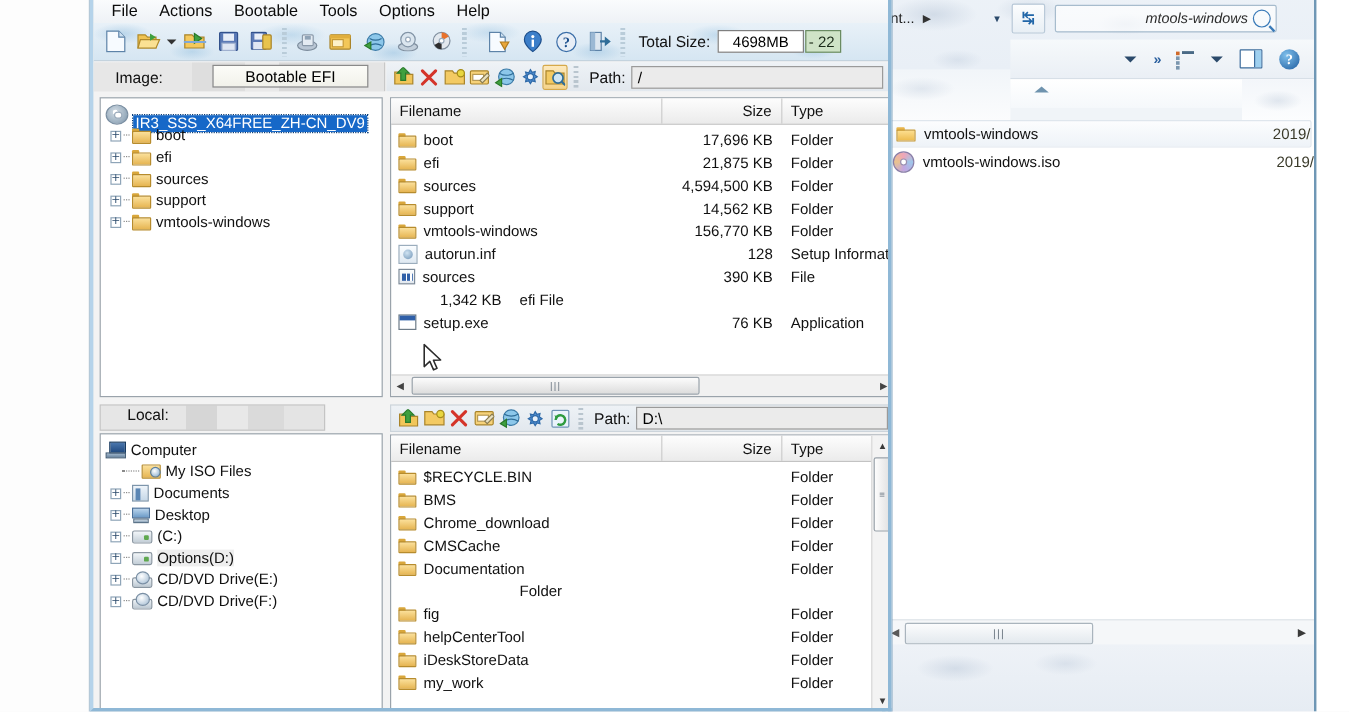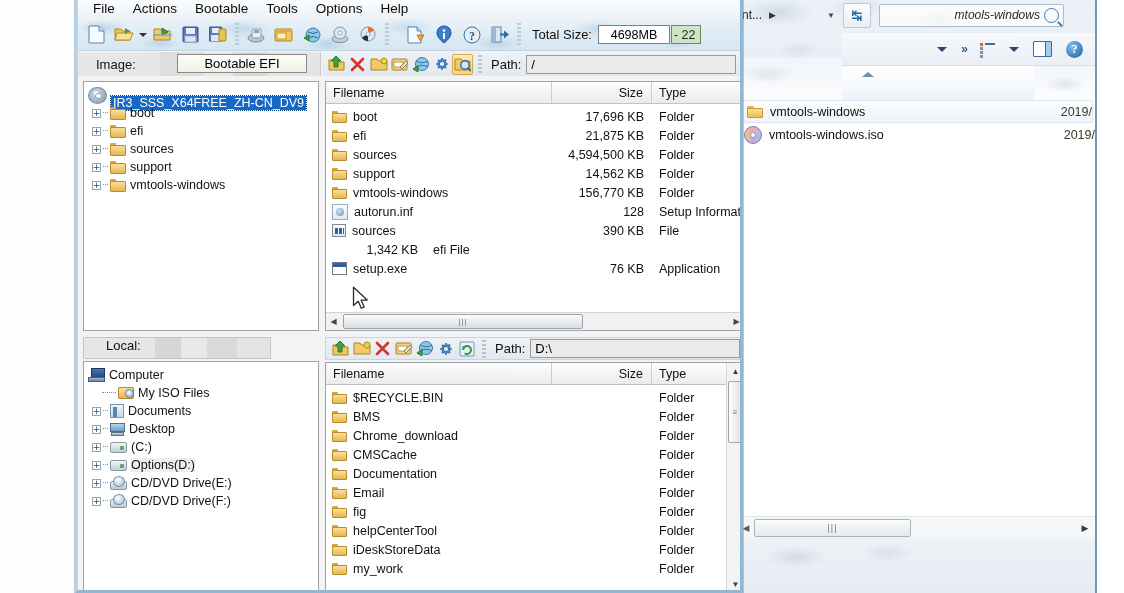--- a/index.html
+++ b/index.html
@@ -900,24 +900,20 @@
       </div>
       <div class="row">
         <span class="fn">
               <span class="ic-folder"></span>
               <span class="nm">Documentation</span>
             </span>
         <span class="sz"></span>
         <span class="ty">Folder</span>
       </div>
       <div class="row">
-        <span class="fn">
-              <span class="ic-folder"></span>
-              <span class="nm">Email</span>
-            </span>
         <span class="sz"></span>
         <span class="ty">Folder</span>
       </div>
       <div class="row">
         <span class="fn">
               <span class="ic-folder"></span>
               <span class="nm">fig</span>
             </span>
         <span class="sz"></span>
         <span class="ty">Folder</span>

